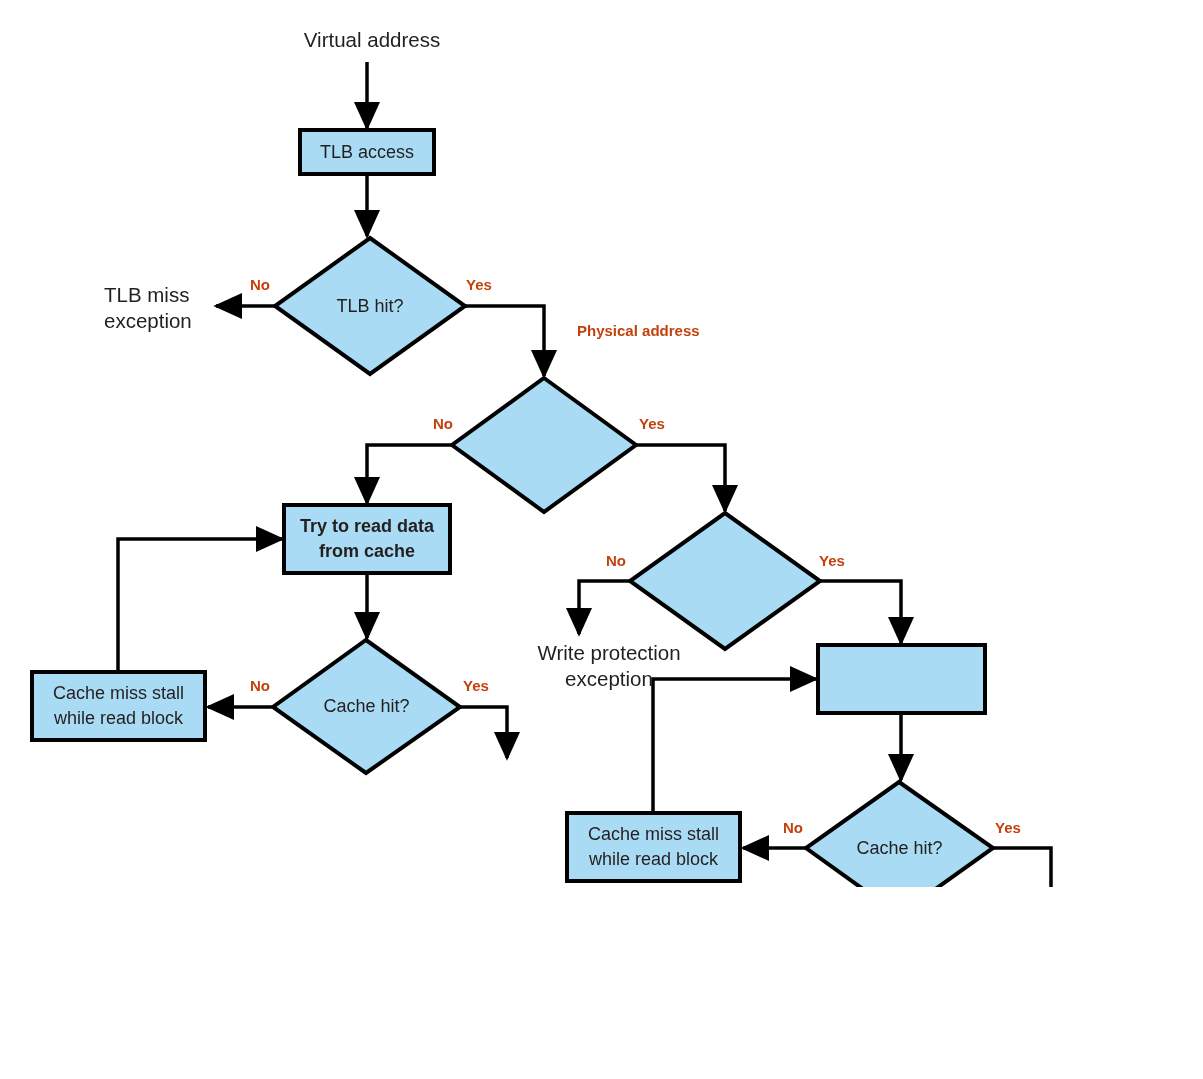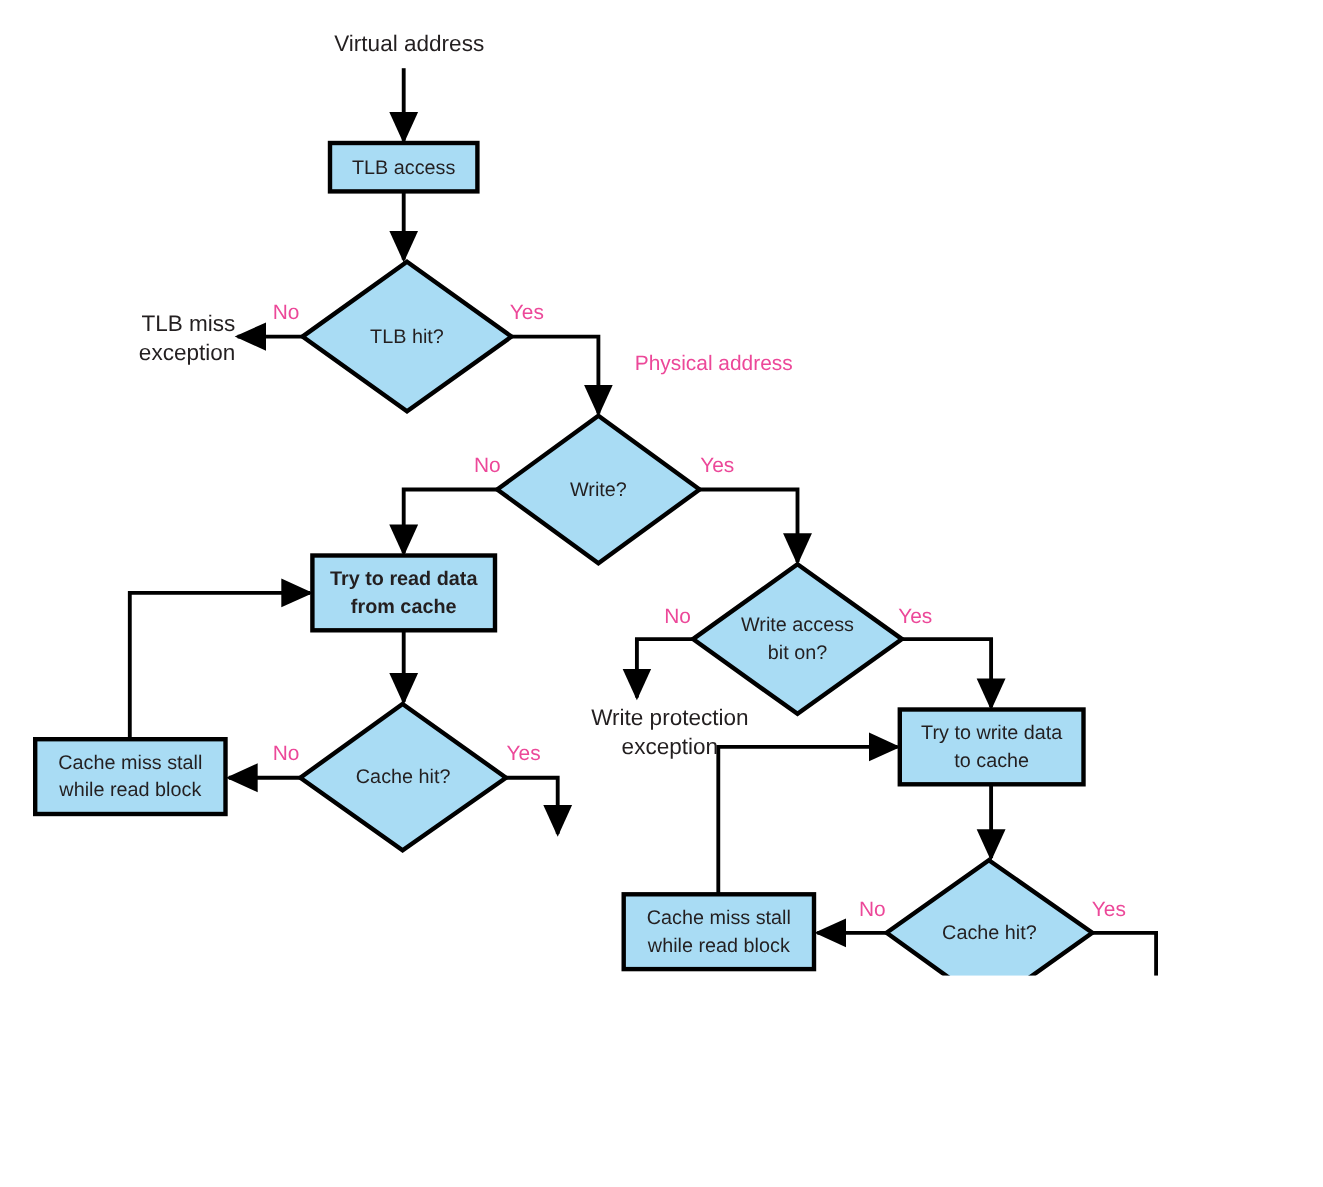--- a/index.html
+++ b/index.html
@@ -31,25 +31,26 @@
     justify-content: center;
     text-align: center;
     color: #231f20;
     font-size: 18px;
     line-height: 25px;
     white-space: pre-line;
     pointer-events: none;
   }
   .edge-label {
     position: absolute;
-    color: #ec4899;
-    font-size: 19px;
+    color: #c2410c;
+    font-size: 15px;
     line-height: 25px;
     text-align: center;
     white-space: pre-line;
+    font-weight: bold;
   }
   .free-text {
     position: absolute;
     color: #231f20;
     font-size: 20.5px;
     line-height: 26px;
     white-space: pre-line;
   }
 </style>
 </head>
@@ -115,43 +116,38 @@
       <polygon fill="#a9dcf4" points="899,782 993,848 899,915 806,848"></polygon>
     </g>
   </svg>
 
   <div class="free-text" style="left:292px; top:27px; width:160px; text-align:center;">Virtual address</div>
 
   <div class="node-text" style="left:300px; top:130px; width:134px; height:44px;">TLB access</div>
 
   <div class="node-text" style="left:275px; top:238px; width:190px; height:136px;">TLB hit?</div>
 
-  <div class="node-text" style="left:452px; top:378px; width:184px; height:134px;">Write?</div>
 
   <div class="node-text" style="left:284px; top:505px; width:166px; height:68px;font-weight:bold;">Try to read data
 from cache</div>
 
-  <div class="node-text" style="left:630px; top:513px; width:190px; height:136px;">Write access
-bit on?</div>
 
   <div class="node-text" style="left:273px; top:640px; width:187px; height:133px;">Cache hit?</div>
 
-  <div class="node-text" style="left:818px; top:645px; width:167px; height:68px;">Try to write data
-to cache</div>
 
   <div class="node-text" style="left:32px; top:672px; width:173px; height:68px;">Cache miss stall
 while read block</div>
 
   <div class="node-text" style="left:567px; top:813px; width:173px; height:68px;">Cache miss stall
 while read block</div>
 
   <div class="node-text" style="left:806px; top:782px; width:187px; height:133px;">Cache hit?</div>
 
 
-  <div class="free-text" style="left:104px; top:282px; width:110px; text-align:right;">TLB miss
+  <div class="free-text" style="left:104px; top:282px; width:110px; text-align:left;">TLB miss
 exception</div>
 
   <div class="free-text" style="left:520px; top:640px; width:178px; text-align:center;">Write protection
 exception</div>
 
 
   <div class="edge-label" style="left:240px; top:272px; width:40px;">No</div>
 
   <div class="edge-label" style="left:457px; top:272px; width:44px;">Yes</div>
 

